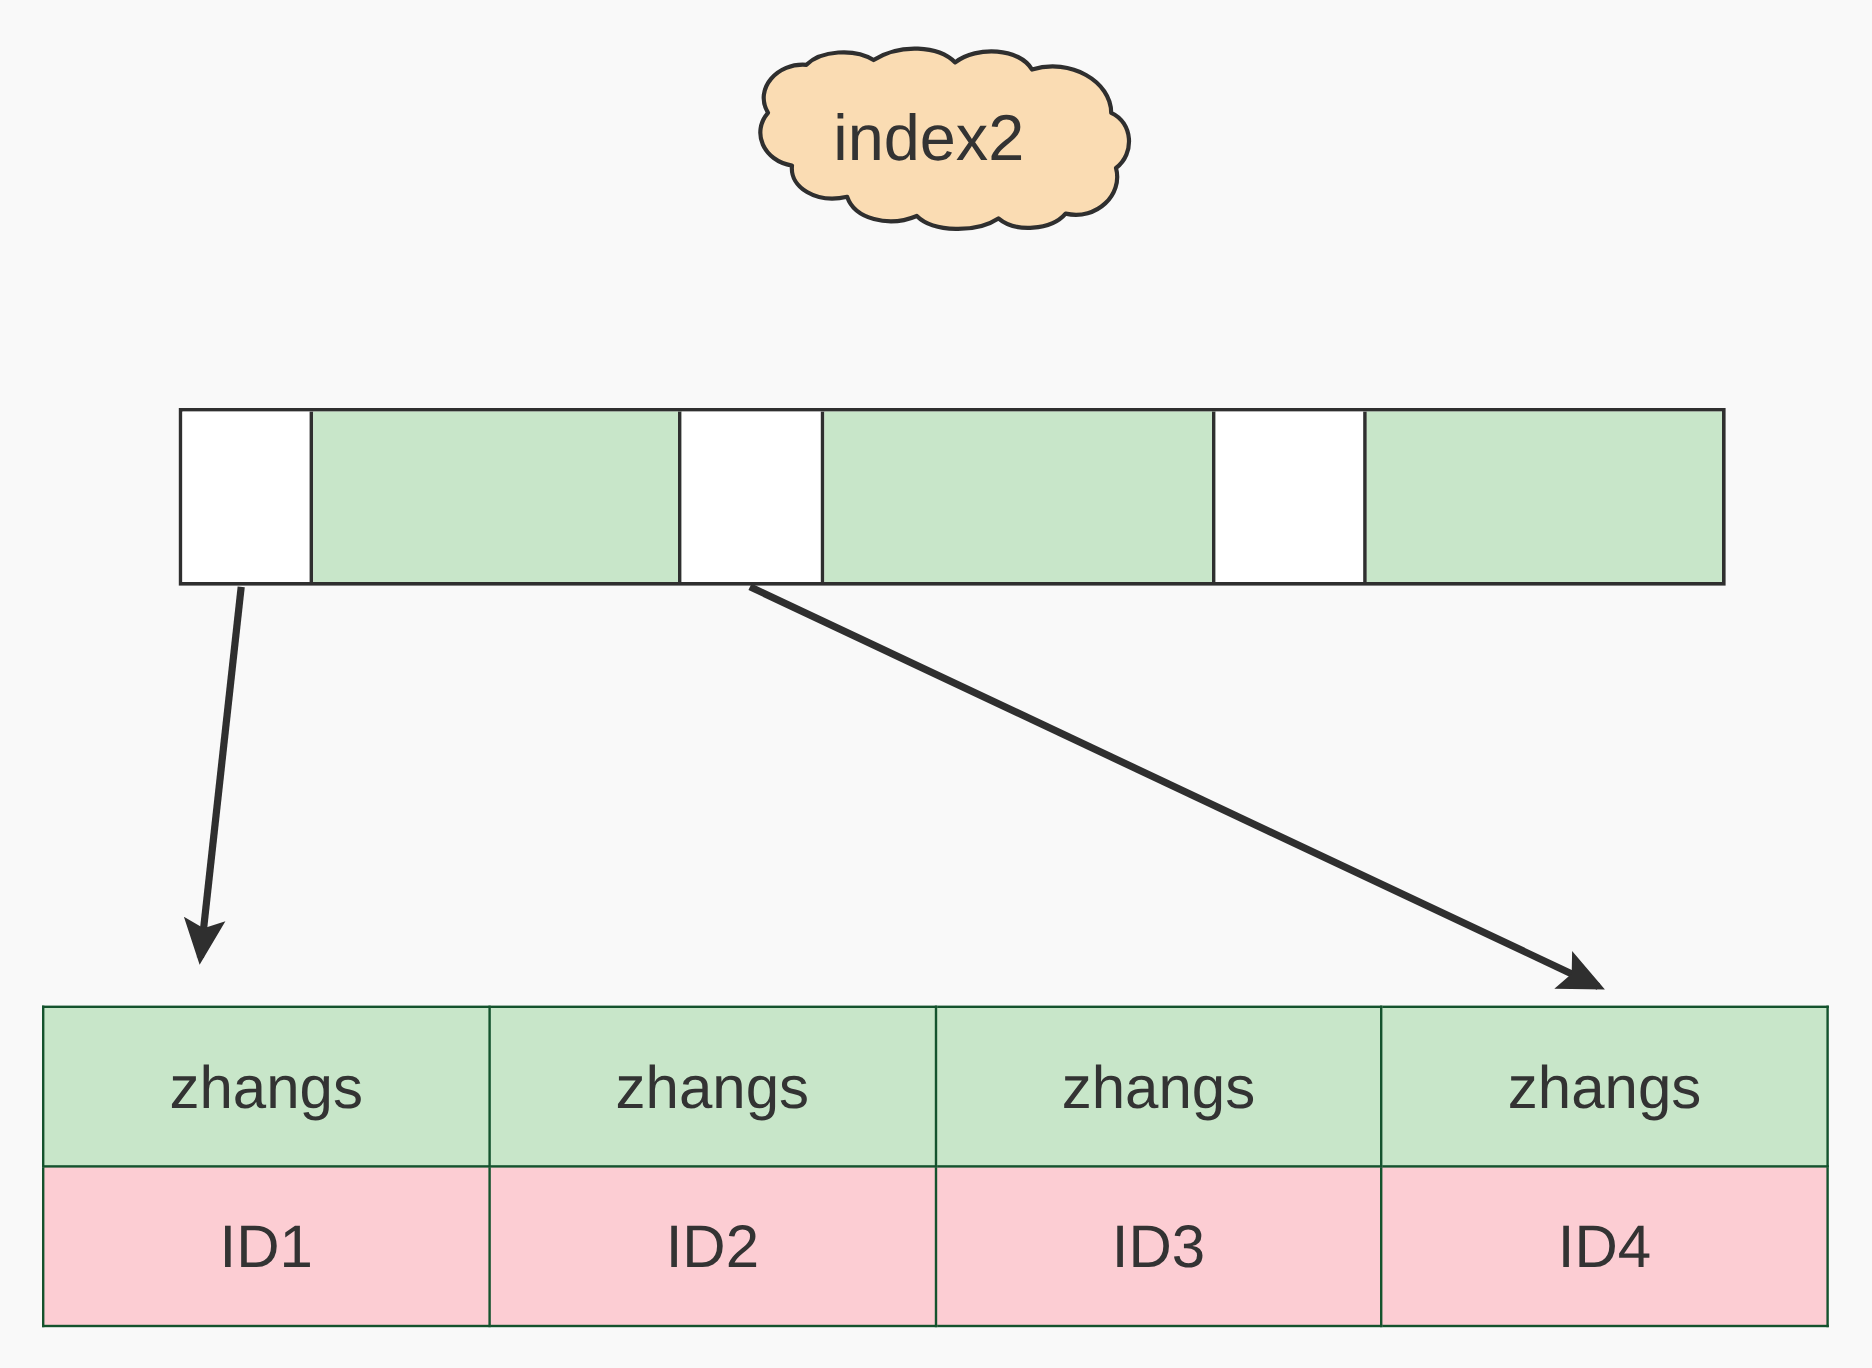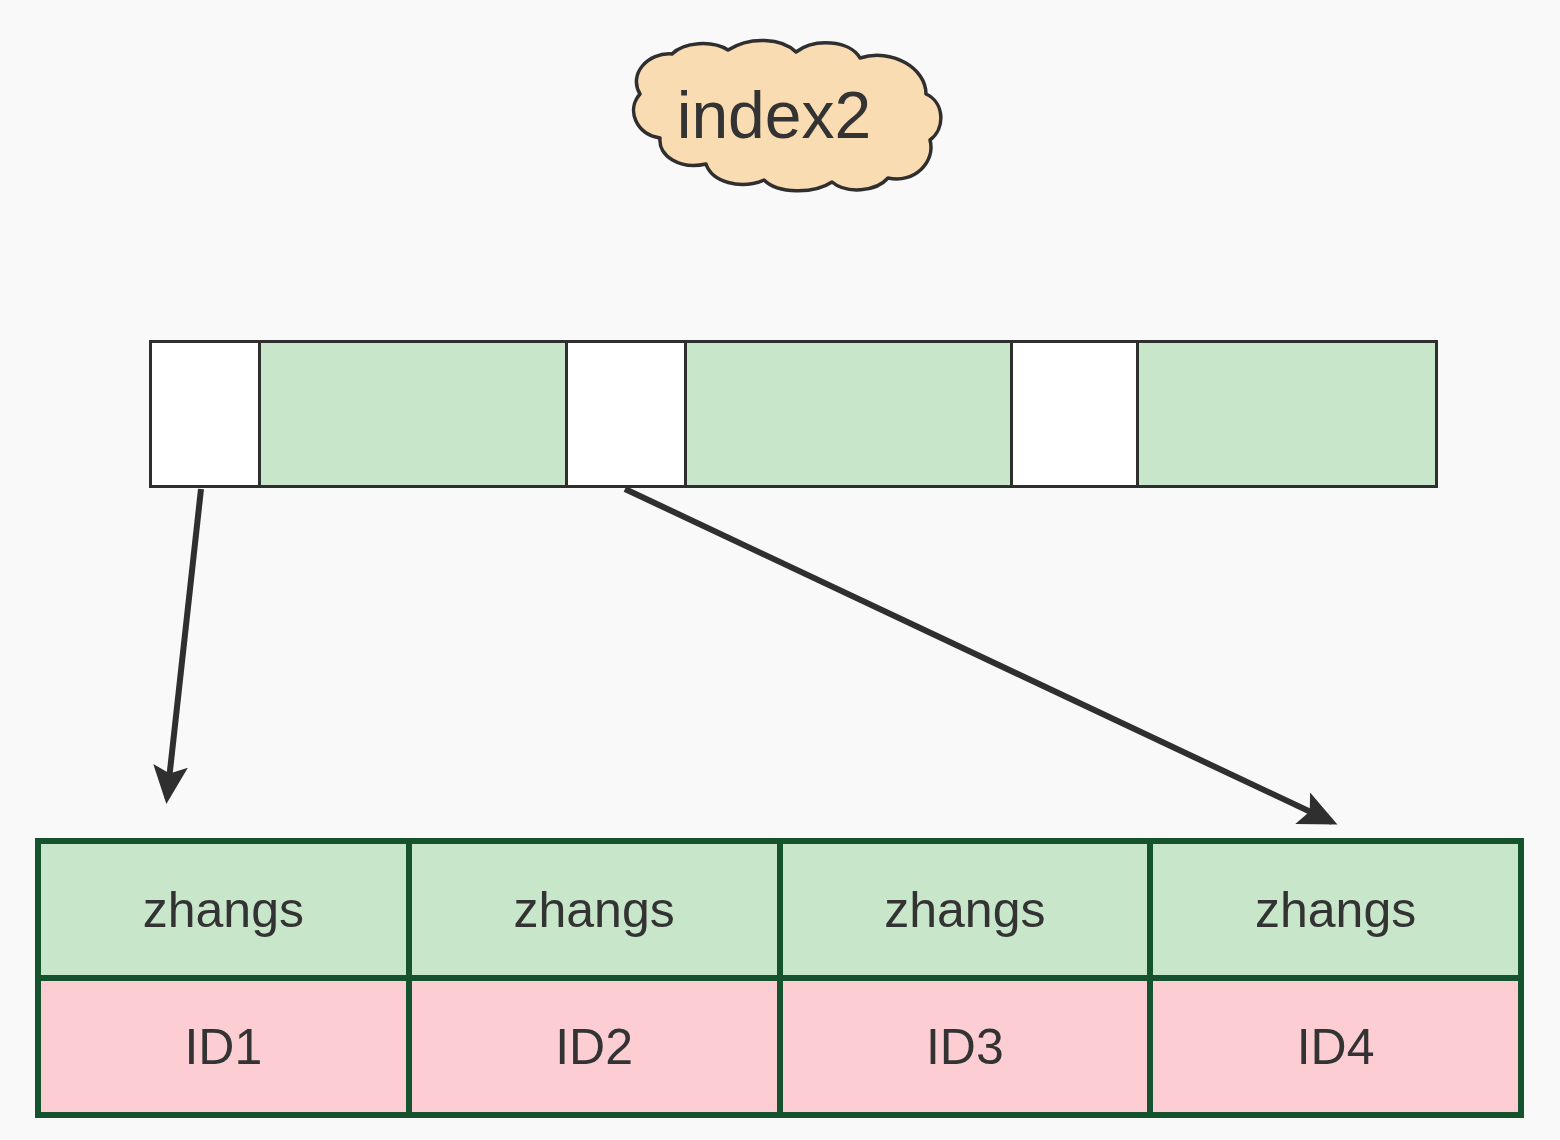--- a/index.html
+++ b/index.html
@@ -27,21 +27,21 @@
   #cloud-group svg { display: block; }
   #cloud-label {
     position: absolute;
     left: 0;
     top: 0;
     width: 348px;
     height: 158px;
     display: flex;
     align-items: center;
     justify-content: center;
-    font-size: 66px;
+    font-size: 54px;
     color: #333333;
     letter-spacing: 0px;
     pointer-events: none;
   }
 
   
   #index-strip {
     position: absolute;
     left: 149px;
     top: 340px;
@@ -75,21 +75,21 @@
   #record-table {
     position: absolute;
     left: 35px;
     top: 838px;
     width: 1489px;
     height: 262px;
     border-collapse: collapse;
     table-layout: fixed;
   }
   #record-table td {
-    border: 6px solid #14532d;
+    border: 2px solid #14532d;
     text-align: center;
     vertical-align: middle;
     font-size: 50px;
     color: #333333;
     padding: 0;
     height: 131px;
   }
   #record-table tr.name-row td {
     background: #c8e6c9;
   }

